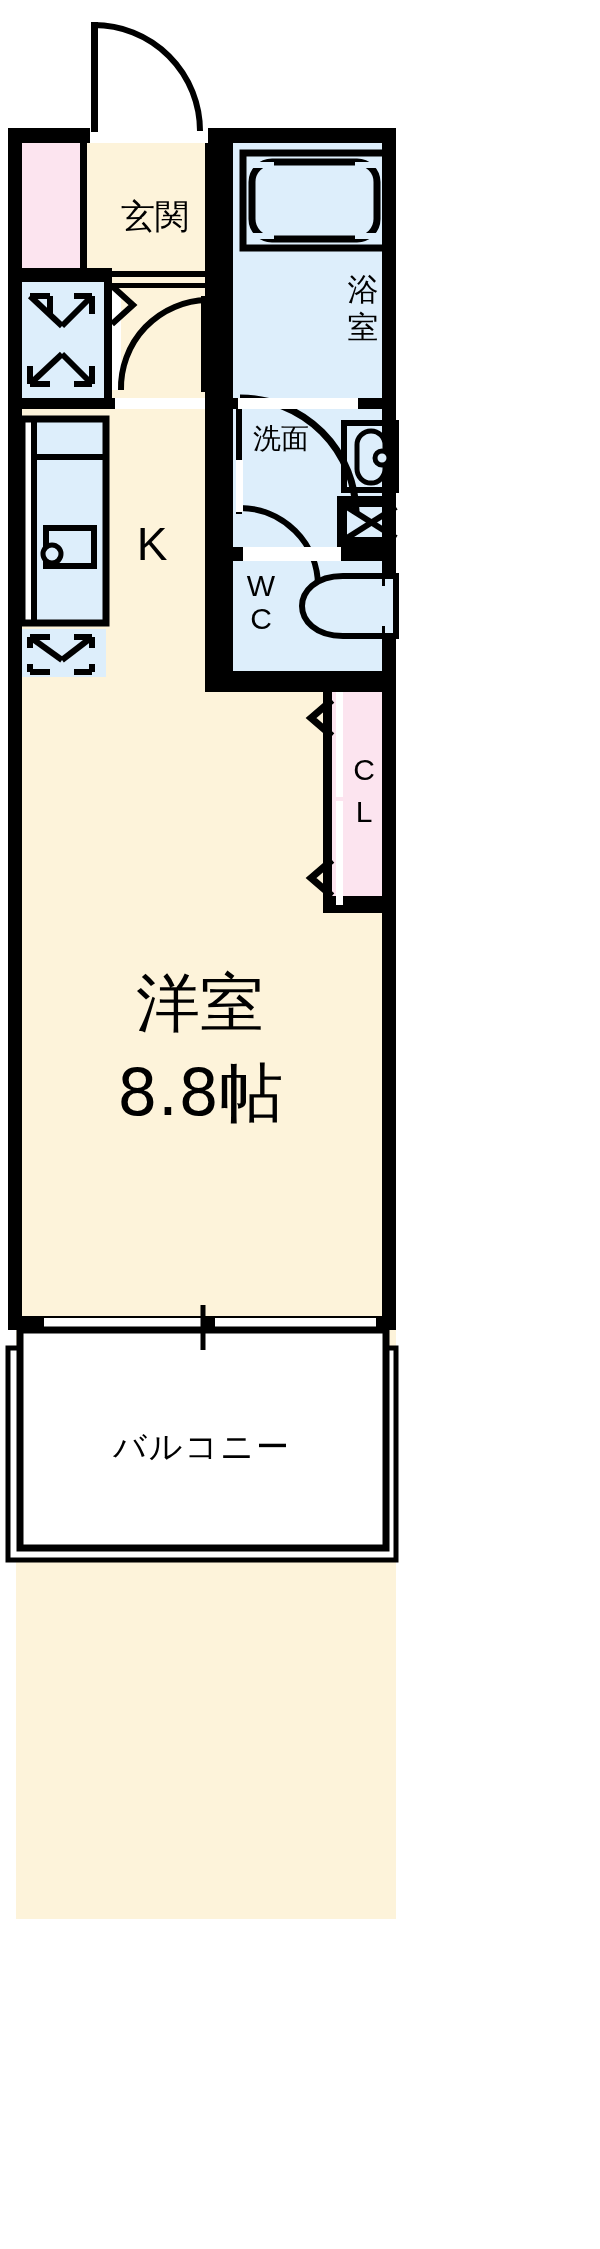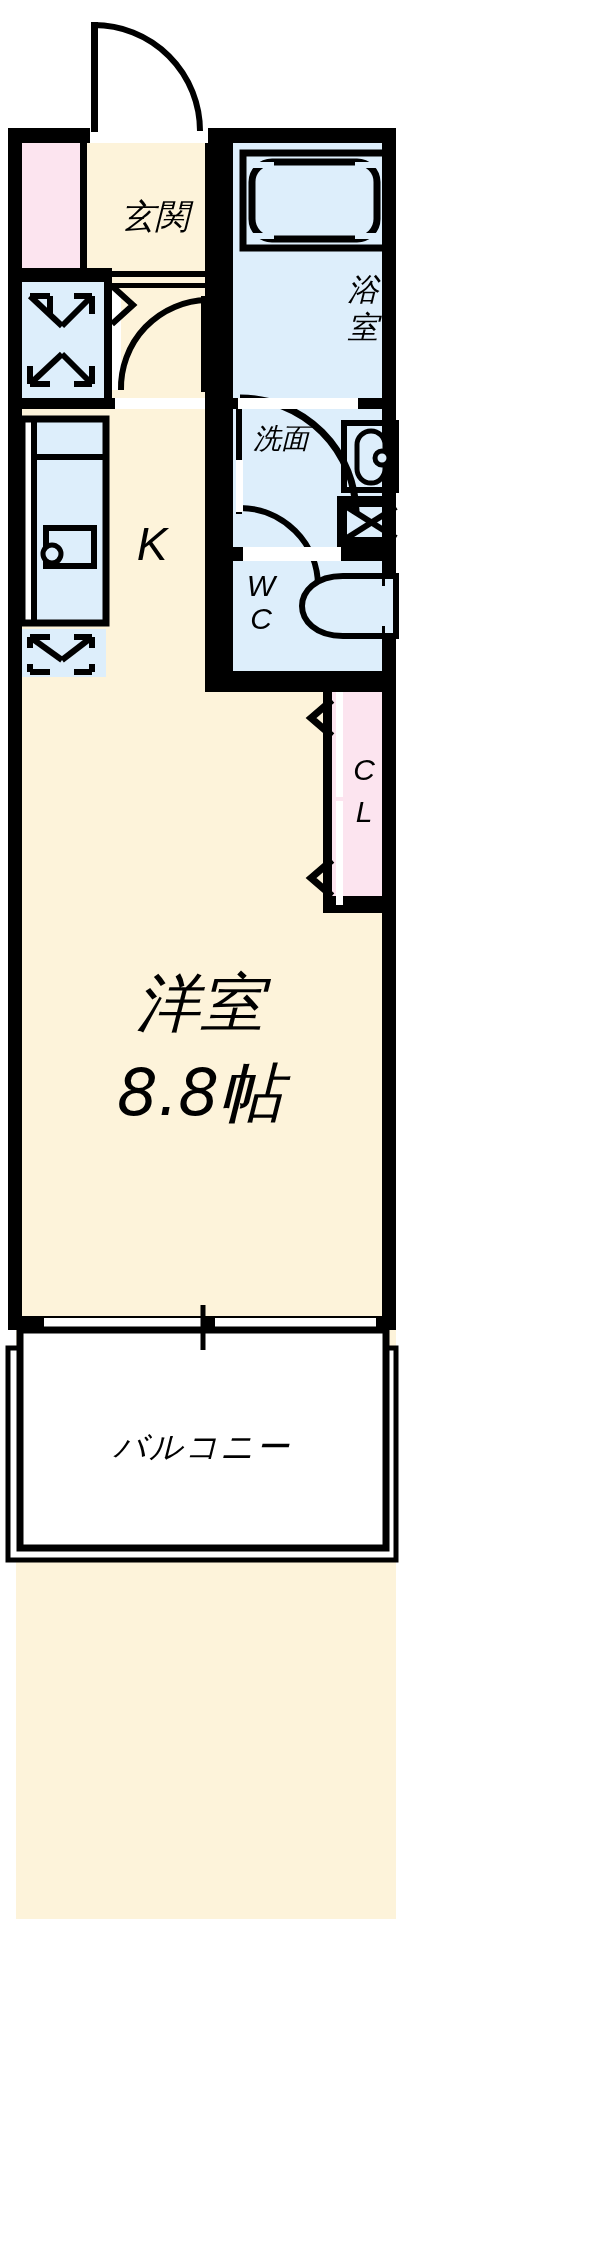--- a/index.html
+++ b/index.html
@@ -10,21 +10,20 @@
   }
   body {
     font-family: "Liberation Sans", "DejaVu Sans", sans-serif;
   }
   #plan {
     position: relative;
     width: 600px;
     height: 2249px;
     background: #ffffff;
     overflow: hidden;
-    font-style: italic;
   }
   #plan svg {
     display: block;
     width: 600px;
     height: 2249px;
   }
   .lbl {
     font-family: "DejaVu Sans", "Liberation Sans", sans-serif;
     fill: #000000;
     font-weight: 400;

